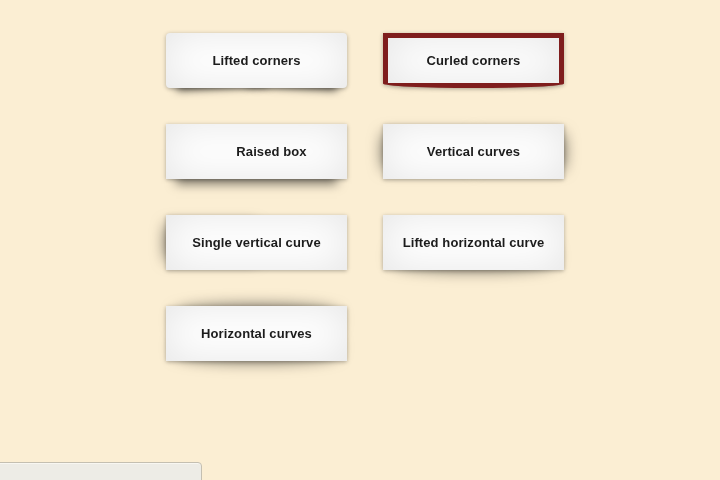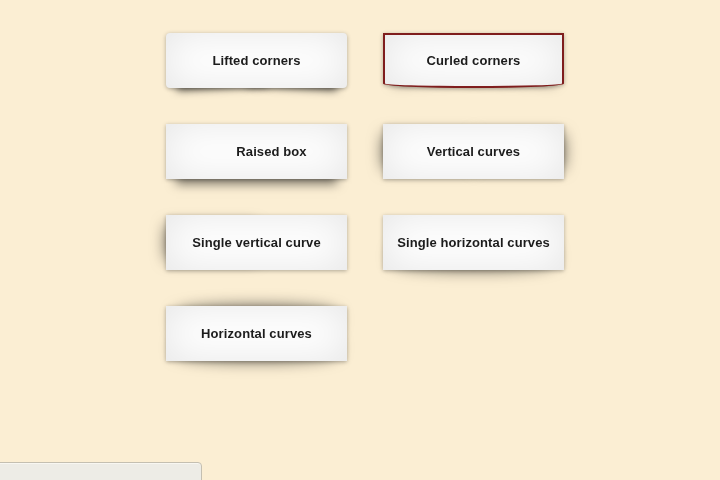--- a/index.html
+++ b/index.html
@@ -55,21 +55,21 @@
   .fx-lifted { border-radius: 4px; }
   .fx-lifted::before, .fx-lifted::after {
     bottom: 14px; width: 50%; height: 20%;
     box-shadow: 0 14px 9px rgba(0,0,0,0.7);
   }
   .fx-lifted::before { left: 10px;  transform: rotate(-3deg); }
   .fx-lifted::after  { right: 10px; transform: rotate(3deg); }
 
   
   .fx-curled {
-    border: 2px solid #7f1d1d;
+    border: 5px solid #7f1d1d;
     border-radius: 0 0 120px 120px / 0 0 6px 6px;
   }
   .fx-curled::before, .fx-curled::after {
     bottom: 12px; width: 50%; height: 55%;
     box-shadow: 0 8px 12px rgba(0,0,0,0.5);
   }
   .fx-curled::before { left: 10px;  transform: skew(-8deg) rotate(-3deg); }
   .fx-curled::after  { right: 10px; transform: skew(8deg) rotate(3deg); }
 
   
@@ -137,21 +137,21 @@
 
   <div class="box fx-curve-l fx-curve-r">
     <span class="box-label">Vertical curves</span>
   </div>
 
   <div class="box fx-curve-l">
     <span class="box-label">Single vertical curve</span>
   </div>
 
   <div class="box fx-curve-b">
-    <span class="box-label">Single horizontal curves</span>
+    <span class="box-label">Lifted horizontal curve</span>
   </div>
 
   <div class="box fx-curve-b fx-curve-t">
     <span class="box-label">Horizontal curves</span>
   </div>
 
 </div>
 
 <div class="status-bubble"></div>
 

